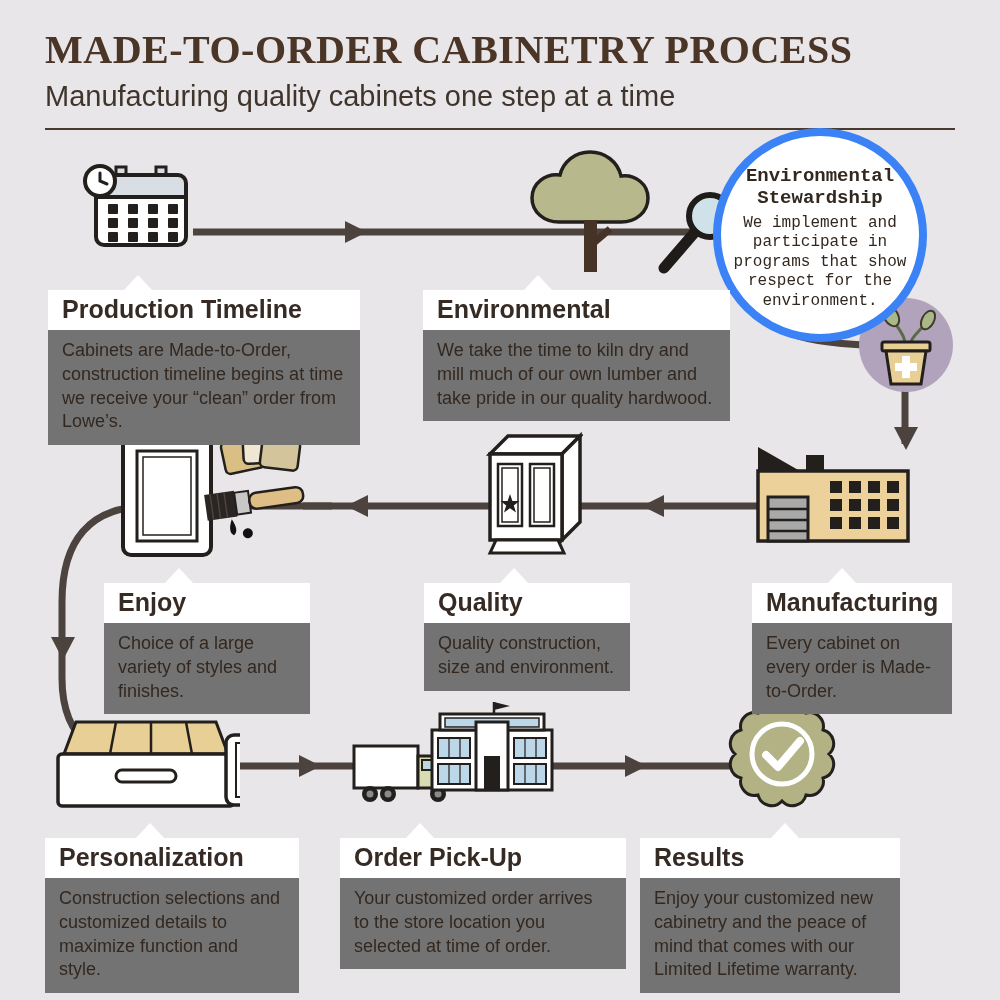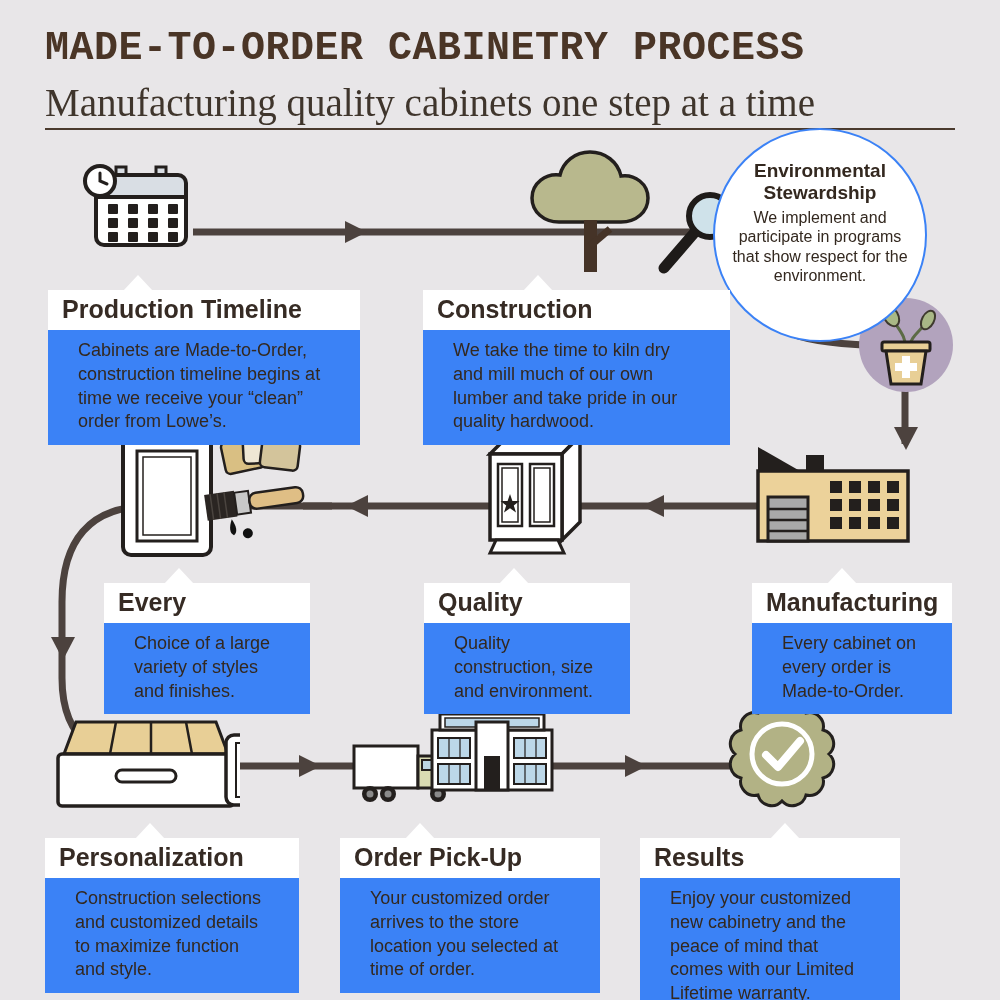--- a/index.html
+++ b/index.html
@@ -1,39 +1,39 @@
 <!DOCTYPE html>
 <html><head>
 <meta charset="utf-8">
 <style>
   html,body{margin:0;padding:0;background:#fff;}
   .canvas{position:relative;width:1000px;height:1000px;background:#e8e6e8;overflow:hidden;
           font-family:"Liberation Sans",sans-serif;}
   
-  .hdr-title{position:absolute;left:45px;top:26px;font-family:Liberation Mono, monospace;
+  .hdr-title{position:absolute;left:45px;top:26px;font-family:Liberation Serif, serif;
              font-weight:700;font-size:40px;color:#4a3526;letter-spacing:.5px;white-space:nowrap;}
-  .hdr-sub{position:absolute;left:45px;top:80px;font-family:Liberation Serif, serif;
-           font-size:39px;color:#3f352c;white-space:nowrap;}
+  .hdr-sub{position:absolute;left:45px;top:80px;font-family:Liberation Sans, sans-serif;
+           font-size:29px;color:#3f352c;white-space:nowrap;}
   .hdr-rule{position:absolute;left:45px;top:128px;width:910px;height:2px;background:#4a3a2e;}
   
   .flow{position:absolute;left:0;top:0;z-index:1;}
   
   .icon{position:absolute;z-index:3;}
   
   .env-circle{position:absolute;left:713px;top:128px;width:214px;height:214px;border-radius:50%;
-              background:#fff;border:2px solid #3b82f6;z-index:4;text-align:center;box-sizing:border-box;}
+              background:#fff;border:8px solid #3b82f6;z-index:4;text-align:center;box-sizing:border-box;font-family:Liberation Mono, monospace;}
   .env-title{margin:30px auto 4px;width:170px;font-size:19px;font-weight:700;color:#33281f;line-height:1.15;}
   .env-desc{margin:0 auto;width:176px;font-size:16px;color:#33281f;line-height:1.22;}
   
   .step{position:absolute;z-index:5;}
   .tail{position:absolute;top:-15px;width:0;height:0;border-left:15px solid transparent;
         border-right:15px solid transparent;border-bottom:16px solid #fff;}
   .step-title{background:#ffffff;padding:5px 14px 6px;font-size:25px;font-weight:700;
               color:#362b24;white-space:nowrap;box-sizing:border-box;}
-  .step-desc{background:#3b82f6;padding:9px 30px 11px;font-size:18px;color:#33281f;line-height:1.32;}
+  .step-desc{background:#737373;padding:9px 14px 11px;font-size:18px;color:#33281f;line-height:1.32;}
 </style>
 </head>
 <body>
 
 <div class="canvas">
 
   <div class="hdr-title">MADE-TO-ORDER CABINETRY PROCESS</div>
   <div class="hdr-sub">Manufacturing quality cabinets one step at a time</div>
   <div class="hdr-rule"></div>
 
@@ -209,27 +209,27 @@
   </svg>
 
   <div class="step" style="left:48px;top:290px;width:312px">
     <div class="tail" style="left:75px"></div>
     <div class="step-title">Production Timeline</div>
     <div class="step-desc">Cabinets are Made-to-Order, construction timeline begins at time we receive your “clean” order from Lowe’s.</div>
   </div>
 
   <div class="step" style="left:423px;top:290px;width:307px">
     <div class="tail" style="left:100px"></div>
-    <div class="step-title">Construction</div>
+    <div class="step-title">Environmental</div>
     <div class="step-desc">We take the time to kiln dry and mill much of our own lumber and take pride in our quality hardwood.</div>
   </div>
 
   <div class="step" style="left:104px;top:583px;width:206px">
     <div class="tail" style="left:60px"></div>
-    <div class="step-title">Every</div>
+    <div class="step-title">Enjoy</div>
     <div class="step-desc">Choice of a large variety of styles and finishes.</div>
   </div>
 
   <div class="step" style="left:424px;top:583px;width:206px">
     <div class="tail" style="left:75px"></div>
     <div class="step-title">Quality</div>
     <div class="step-desc">Quality construction, size and environment.</div>
   </div>
 
   <div class="step" style="left:752px;top:583px;width:200px">
@@ -237,21 +237,21 @@
     <div class="step-title">Manufacturing</div>
     <div class="step-desc">Every cabinet on every order is Made-to-Order.</div>
   </div>
 
   <div class="step" style="left:45px;top:838px;width:254px">
     <div class="tail" style="left:90px"></div>
     <div class="step-title">Personalization</div>
     <div class="step-desc">Construction selections and customized details to maximize function and style.</div>
   </div>
 
-  <div class="step" style="left:340px;top:838px;width:260px">
+  <div class="step" style="left:340px;top:838px;width:286px">
     <div class="tail" style="left:65px"></div>
     <div class="step-title">Order Pick-Up</div>
     <div class="step-desc">Your customized order arrives to the store location you selected at time of order.</div>
   </div>
 
   <div class="step" style="left:640px;top:838px;width:260px">
     <div class="tail" style="left:130px"></div>
     <div class="step-title">Results</div>
     <div class="step-desc">Enjoy your customized new cabinetry and the peace of mind that comes with our Limited Lifetime warranty.</div>
   </div>

